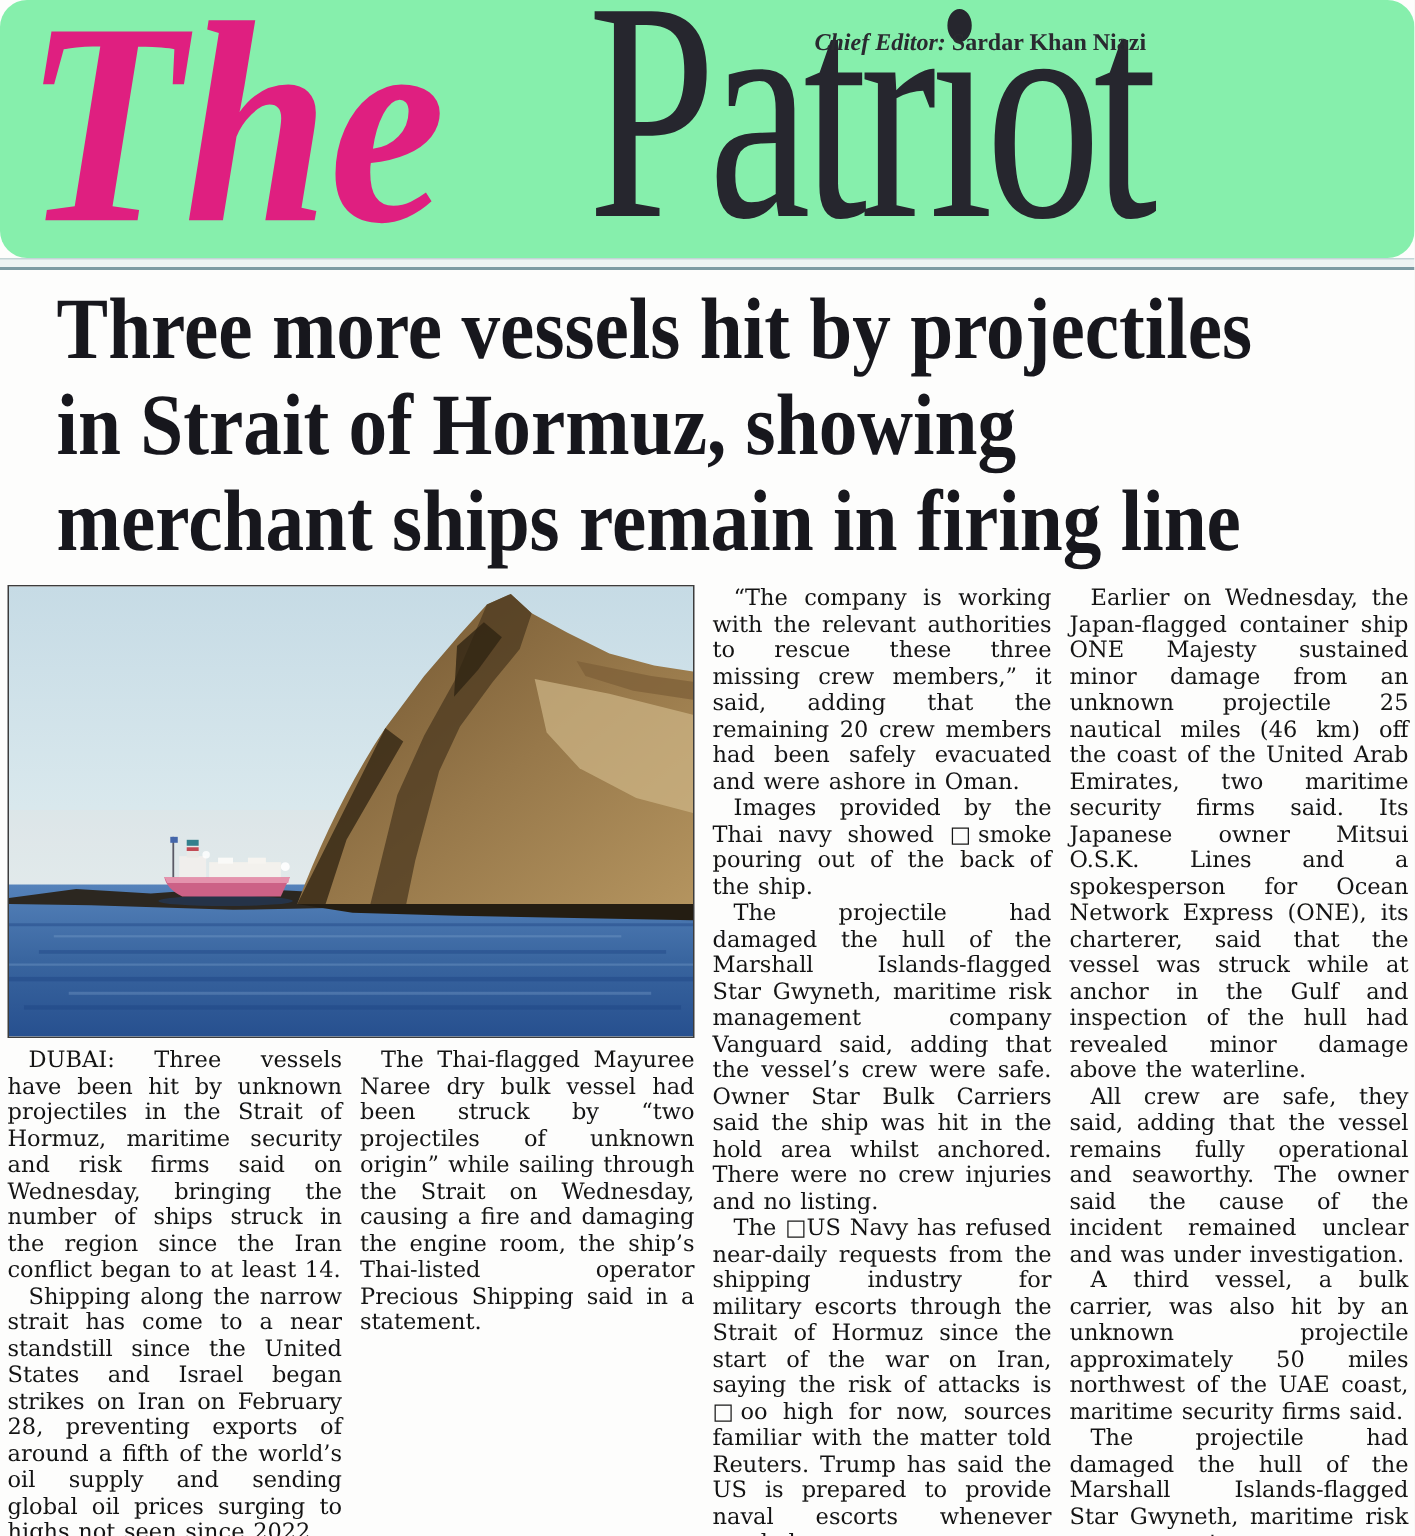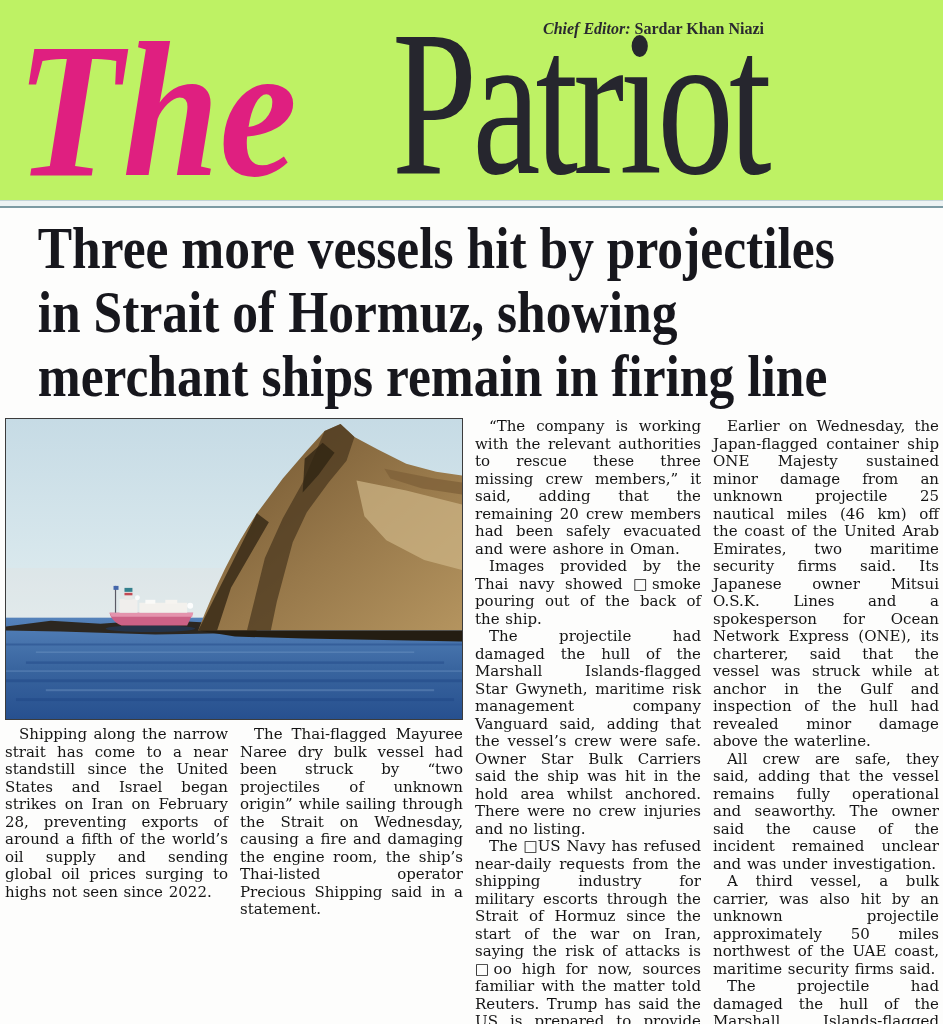--- a/index.html
+++ b/index.html
@@ -1,20 +1,20 @@
 <!DOCTYPE html>
 <html><head>
 <meta charset="utf-8">
 <style>
   html,body{margin:0;padding:0;background:#f6f6f4;}
   body{width:943px;height:1024px;overflow:hidden;font-family:"DejaVu Serif",serif;color:#141414;}
   .page{width:943px;height:1024px;background:#fdfdfc;position:relative;}
 
   
-  .masthead{position:relative;height:200px;overflow:hidden;background:#bef264;}
+  .masthead{position:relative;height:172px;overflow:hidden;background:#86efac;border-radius:18px;}
   .mast-the{position:absolute;left:16px;bottom:10px;font-family:"Liberation Serif",serif;
     font-style:italic;font-weight:bold;font-size:178px;line-height:.82;
     transform:scale(.98,1.08);transform-origin:left bottom;}
   .mast-patriot{position:absolute;left:392px;bottom:16px;font-family:"Liberation Serif",serif;
     font-size:158px;line-height:.78;letter-spacing:-5px;
     transform:scale(.97,1.32);transform-origin:left bottom;}
   .chief{position:absolute;left:517px;top:20px;font-family:"Liberation Serif",serif;
     font-size:16px;font-weight:bold;color:#2a2a30;margin-left:26px;}
   .chief .lbl{font-style:italic;}
   .mast-rule{height:5px;background:#edf3f3;border-top:1px solid #c3d4d6;border-bottom:2px solid #7d9ba3;}
@@ -121,20 +121,21 @@
             <line x1="110" y1="168" x2="110" y2="195" stroke="#5a5a66" stroke-width="1.2"></line>
             <rect x="108" y="168" width="5" height="4" fill="#4466aa"></rect>
             <circle cx="185" cy="188" r="3" fill="#ffffff" opacity="0.9"></circle>
             <circle cx="132" cy="180" r="2.5" fill="#ffffff" opacity="0.8"></circle>
           </g>
         </svg>
       </figure>
 
       <div class="subcols">
         <div class="subcol">
+          <p class="para">DUBAI: Three vessels have been hit by unknown projectiles in the Strait of Hormuz, maritime security and risk firms said on Wednesday, bringing the number of ships struck in the region since the Iran conflict began to at least 14.</p>
           <p class="para">Shipping along the narrow strait has come to a near standstill since the United States and Israel began strikes on Iran on February 28, preventing exports of around a fifth of the world’s oil supply and sending global oil prices surging to highs not seen since 2022.</p>
         </div>
         <div class="subcol">
           <p class="para">The Thai-flagged Mayuree Naree dry bulk vessel had been struck by “two projectiles of unknown origin” while sailing through the Strait on Wednesday, causing a fire and damaging the engine room, the ship’s Thai-listed operator Precious Shipping said in a statement.</p>
 
         </div>
       </div>
     </div>
 
     <div class="col">

